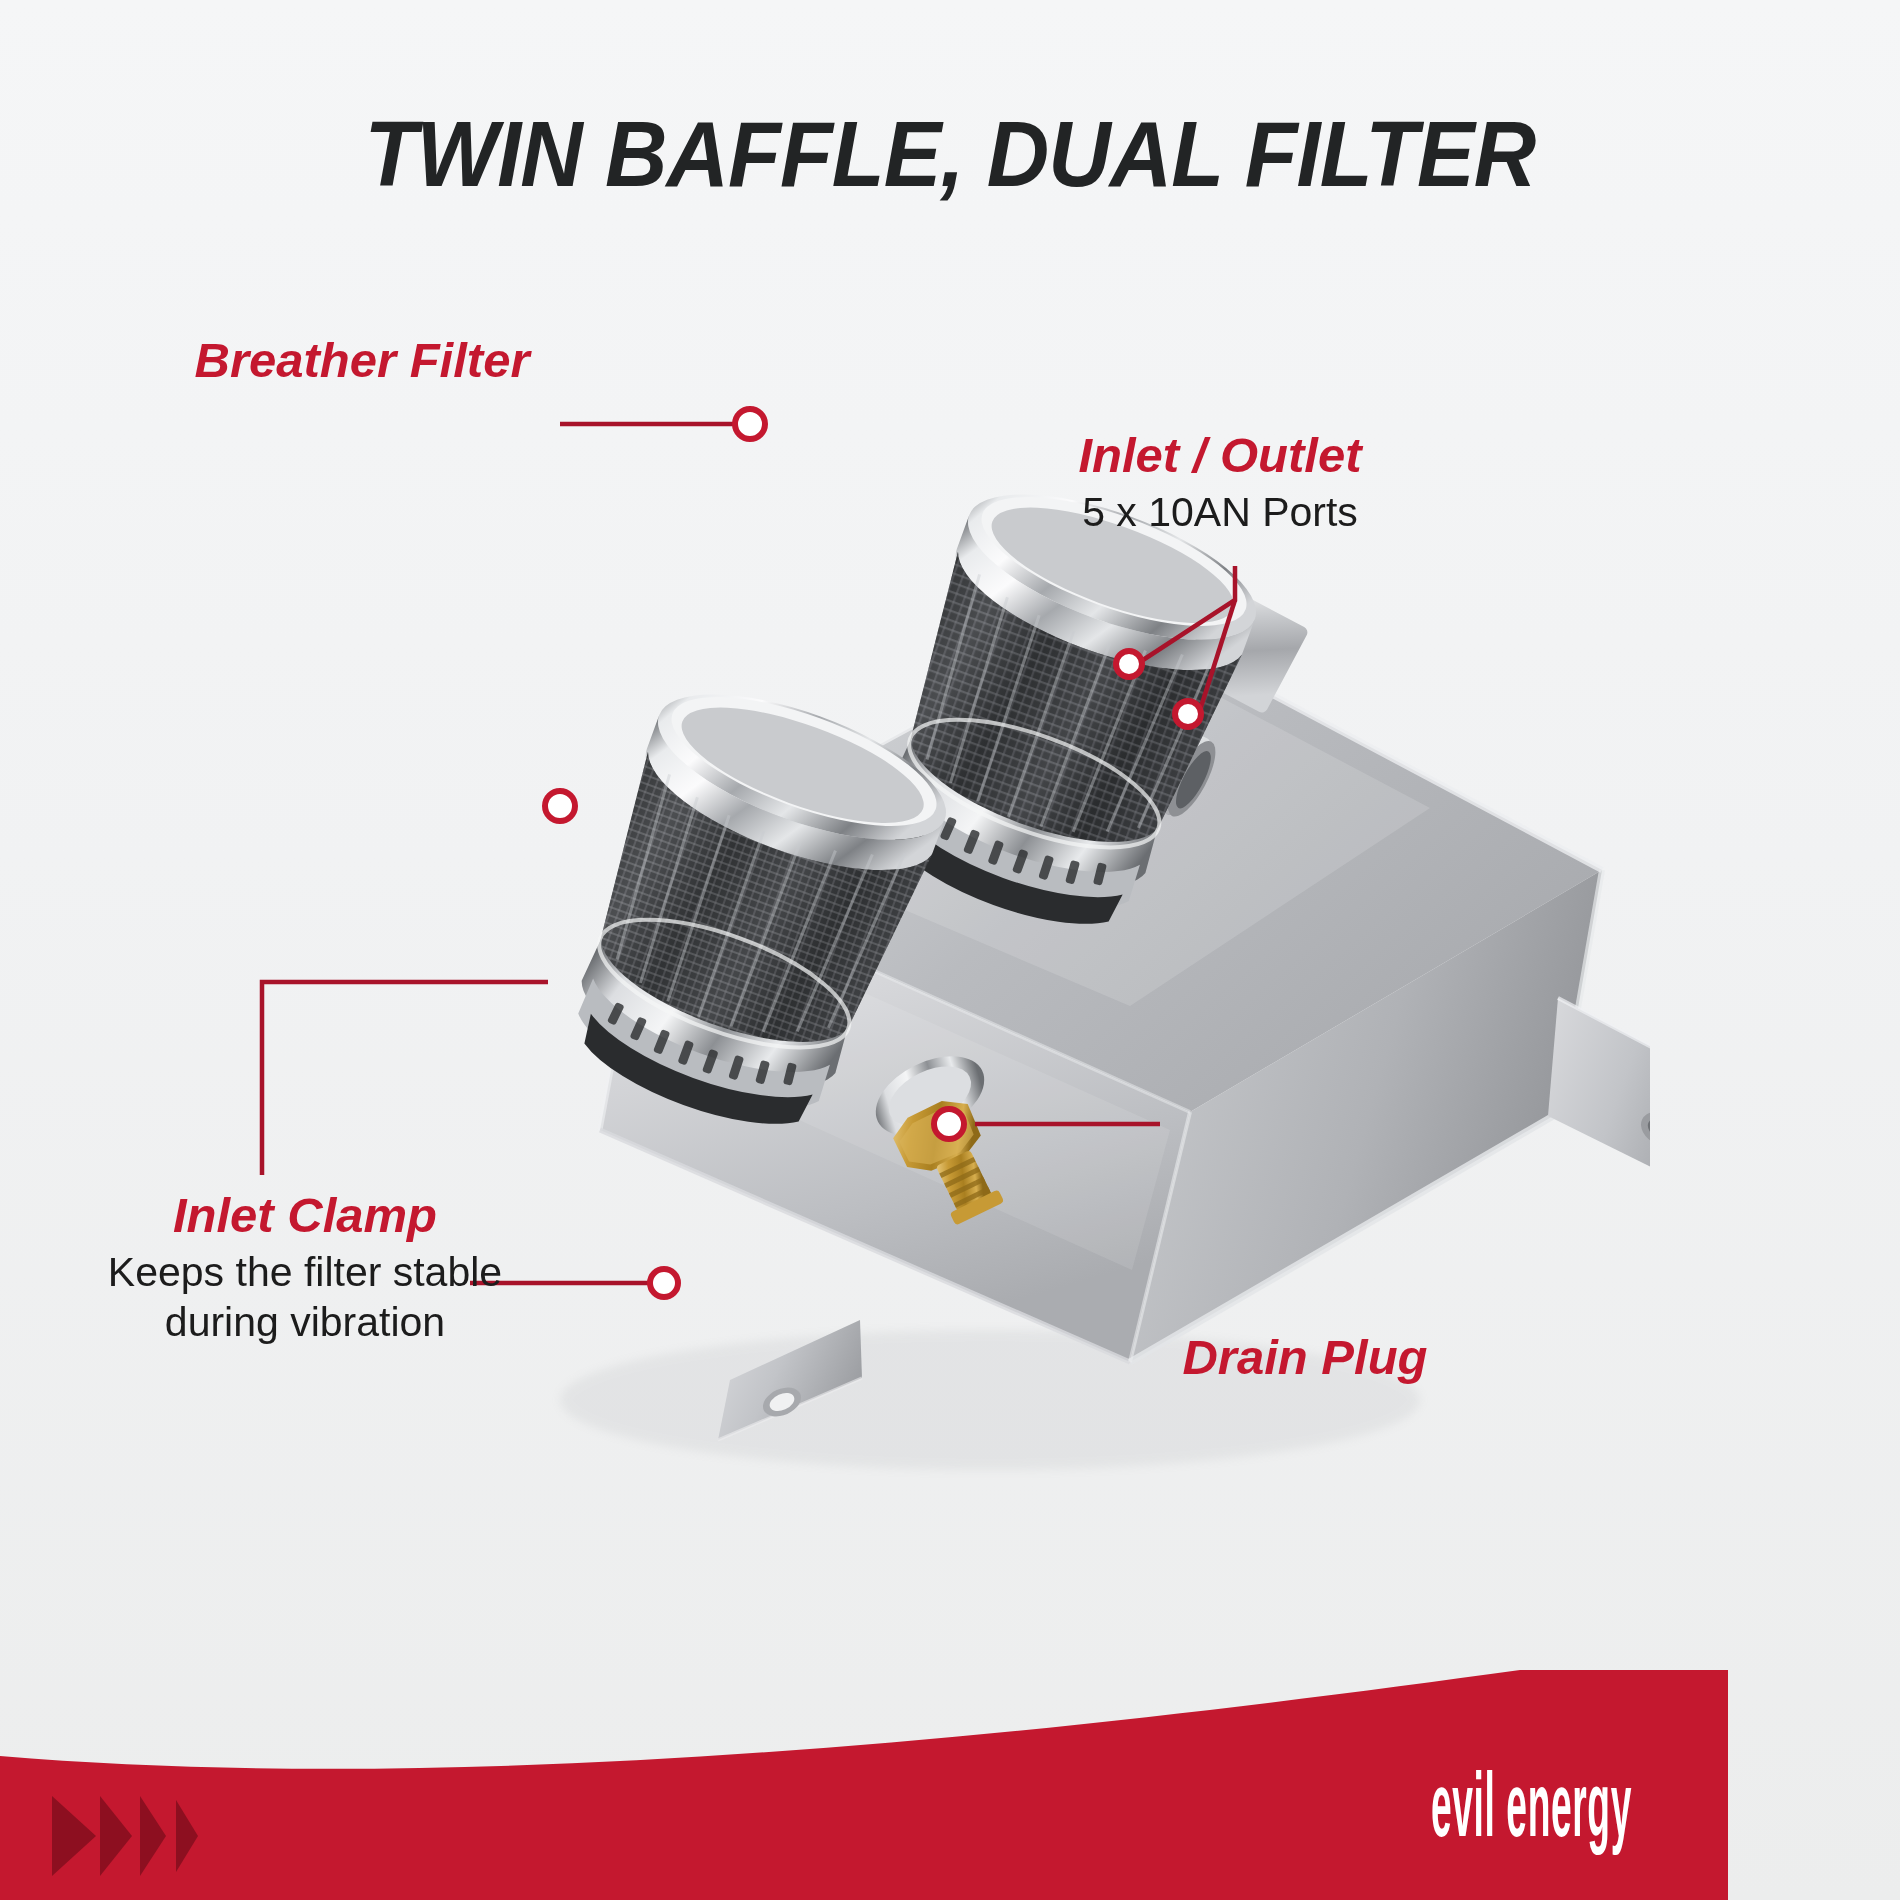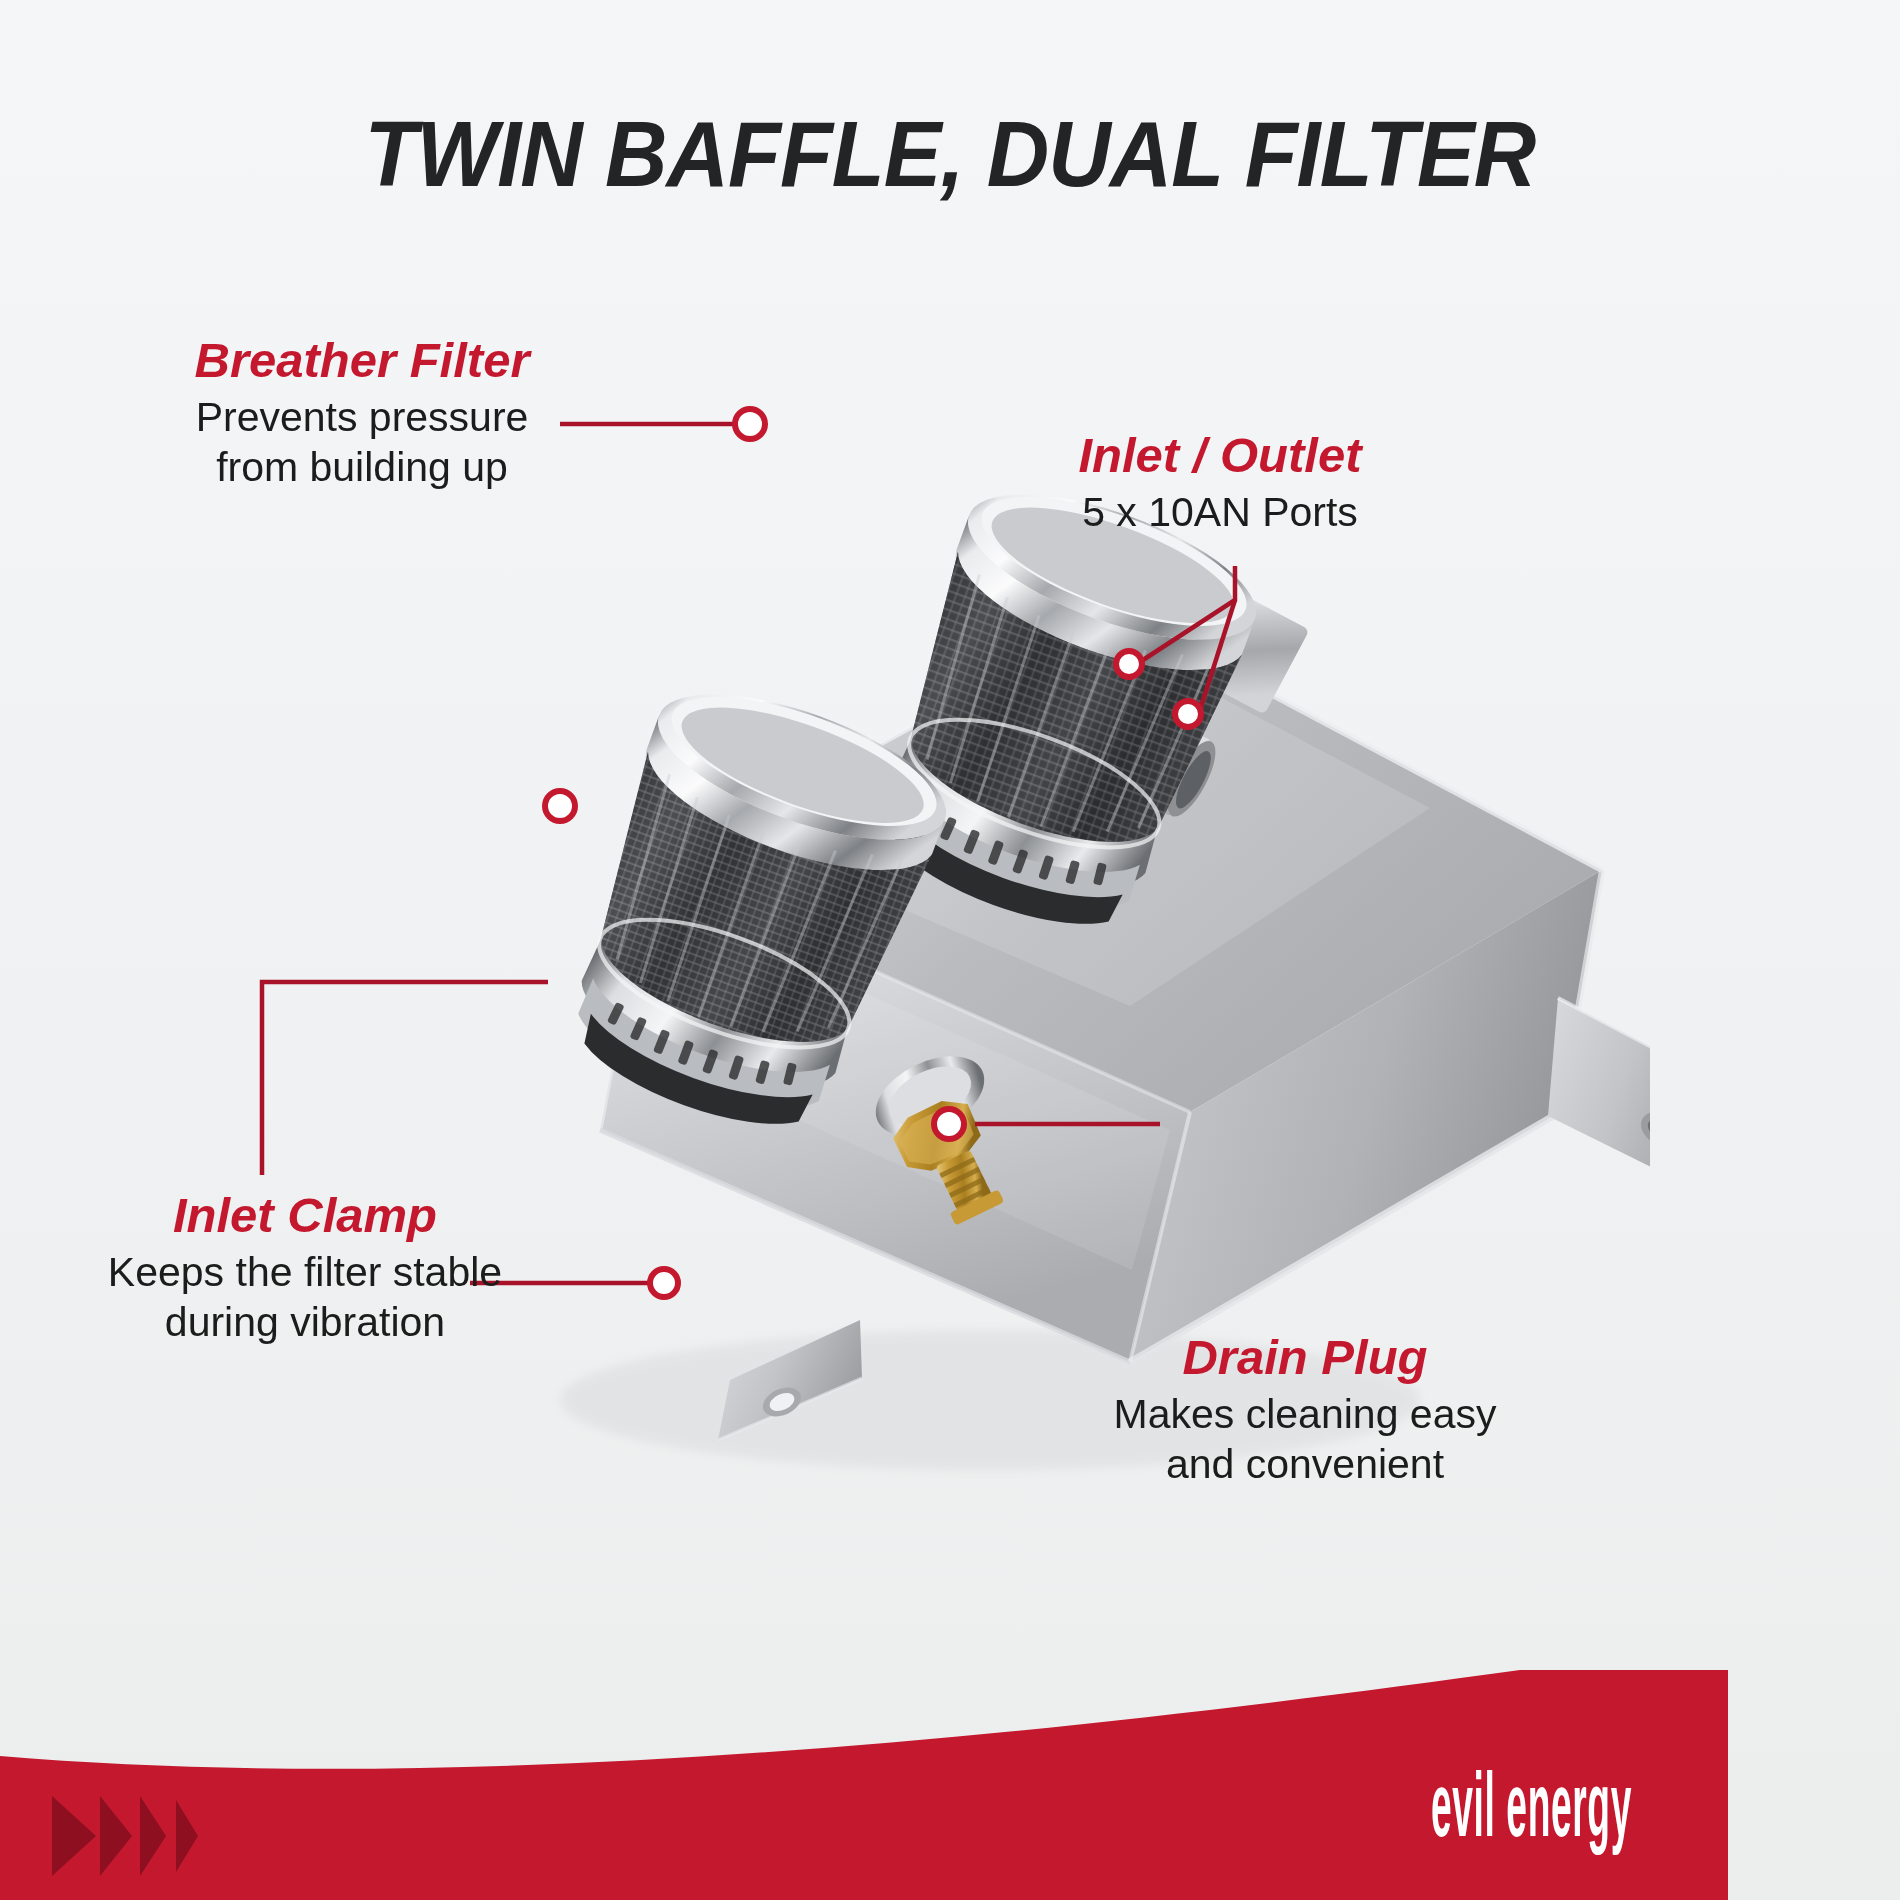--- a/index.html
+++ b/index.html
@@ -339,39 +339,35 @@
       <circle cx="560" cy="806" r="15" fill="#ffffff" stroke="#c4182f" stroke-width="6"></circle>
       <circle cx="949" cy="1124" r="15" fill="#ffffff" stroke="#c4182f" stroke-width="6"></circle>
       <circle cx="664" cy="1283" r="14" fill="#ffffff" stroke="#c4182f" stroke-width="6"></circle>
     </g>
 
     <line x1="548" y1="982" x2="556" y2="792" stroke="#a8132a" stroke-width="4.5" opacity="0"></line>
   </svg>
 
   <div class="callout c-left" id="co-breather">
     <div class="head">Breather Filter</div>
-    <div class="body">Prevents pressure
-from building up</div>
   </div>
 
   <div class="callout c-right" id="co-inlet">
     <div class="head">Inlet / Outlet</div>
     <div class="body">5 x 10AN Ports</div>
   </div>
 
   <div class="callout c-left" id="co-hose">
     <div class="head">Inlet Clamp</div>
     <div class="body">Keeps the filter stable
 during vibration</div>
   </div>
 
   <div class="callout c-right" id="co-drain">
     <div class="head">Drain Plug</div>
-    <div class="body">Makes cleaning easy
-and convenient</div>
   </div>
 
 
   <div id="footer">
     <svg width="1900" height="230" viewBox="0 0 1900 230" xmlns="http://www.w3.org/2000/svg">
       <path d="M0 86 C 500 128, 1100 58, 1520 0 L1900 0 L1900 230 L0 230 Z" fill="#c4182f"></path>
       <g fill="#8d0f20">
         <path d="M52 126 L96 166 L52 206 Z"></path>
         <path d="M100 126 L132 166 L100 206 Z"></path>
         <path d="M140 126 L166 166 L140 206 Z"></path>

